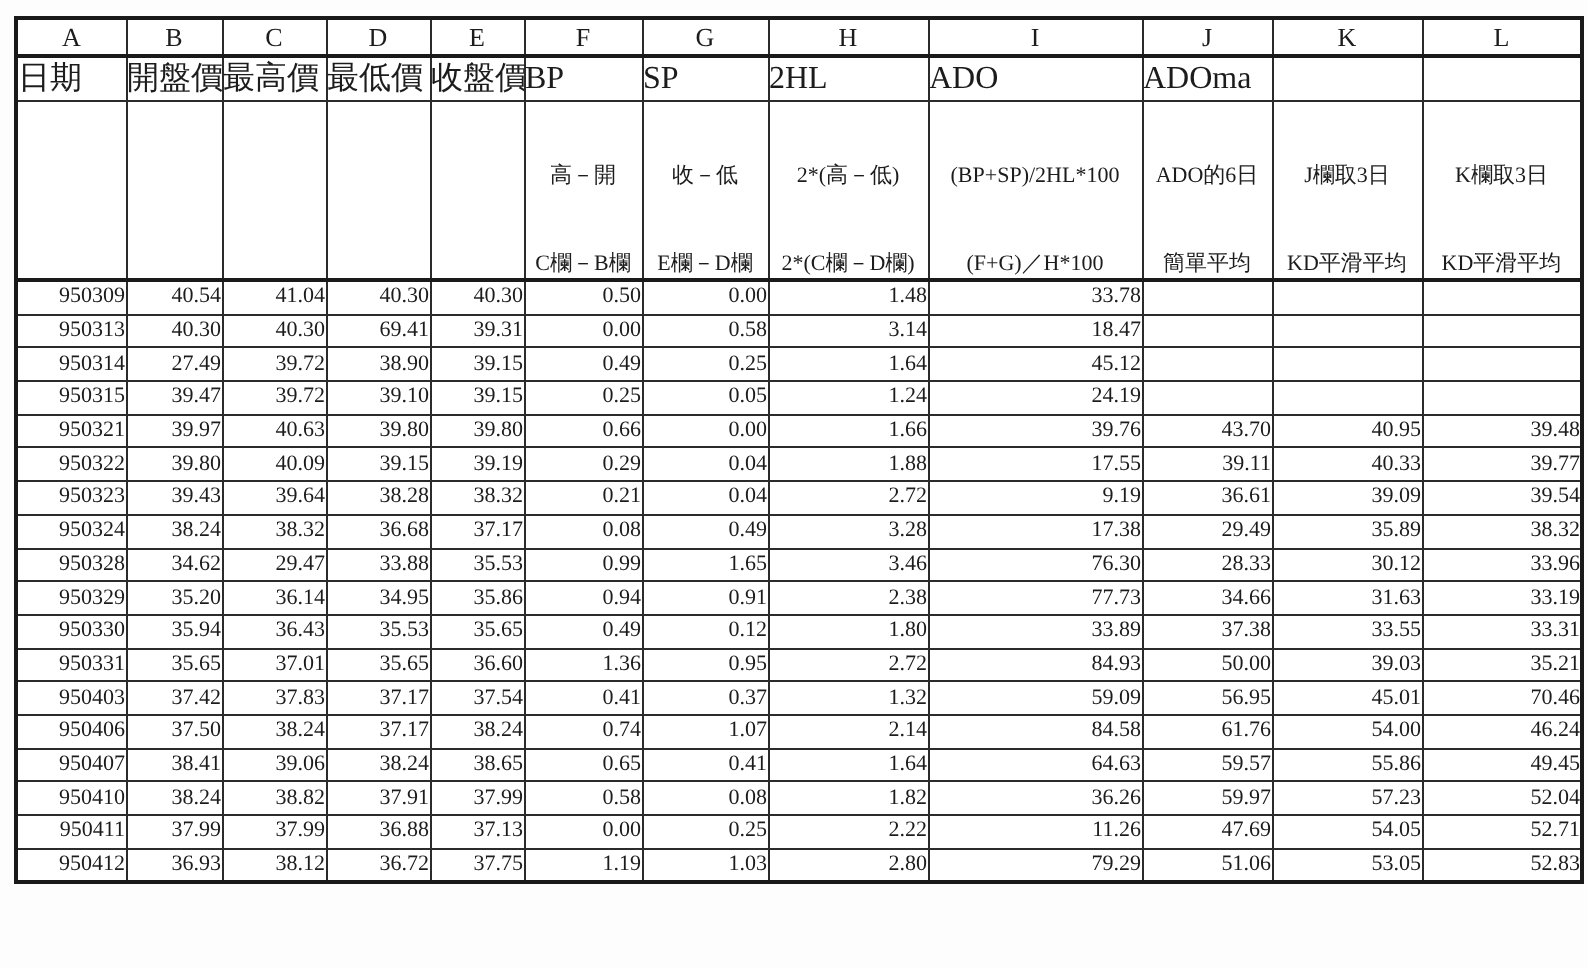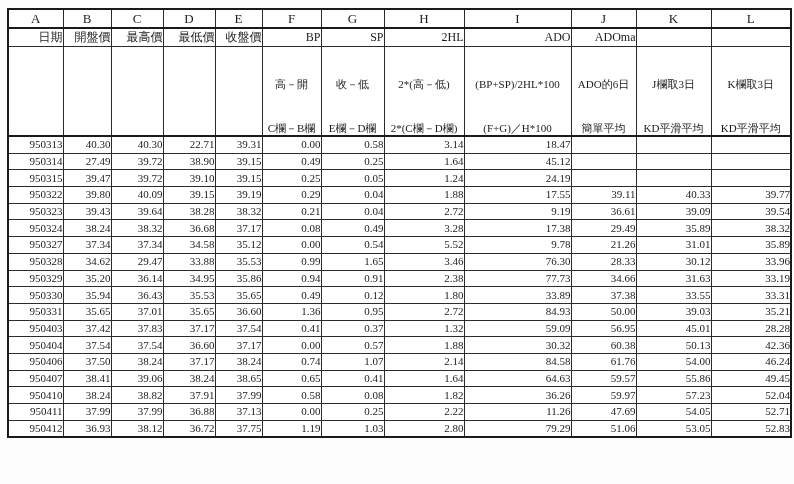--- a/index.html
+++ b/index.html
@@ -34,23 +34,23 @@
   }
   tr.letters-row th {
     height: 17px;
     font-size: 13px;
     font-weight: normal;
     text-align: center;
     border-bottom: 2px solid #1a1a1a;
   }
   tr.names-row th {
     height: 14px;
-    font-size: 12px;
+    font-size: 16px;
     font-weight: normal;
-    text-align: right;
+    text-align: left;
   }
   tr.desc-row th {
     height: 32px;
     font-size: 11px;
     font-weight: normal;
     text-align: center;
     vertical-align: middle;
     border-bottom: 2px solid #1a1a1a;
   }
   tr.desc-row .desc-line {
@@ -160,24 +160,38 @@
           <div class="desc-line">KD平滑平均</div>
         </th>
         <th>
           <div class="desc-line">K欄取3日</div>
           <div class="desc-line">KD平滑平均</div>
         </th>
       </tr>
     </thead>
     <tbody>
         <tr>
+          <td>950309</td>
+          <td>40.54</td>
+          <td>41.04</td>
+          <td>40.30</td>
+          <td>40.30</td>
+          <td>0.50</td>
+          <td>0.00</td>
+          <td>1.48</td>
+          <td>33.78</td>
+          <td></td>
+          <td></td>
+          <td></td>
+        </tr>
+        <tr>
           <td>950313</td>
           <td>40.30</td>
           <td>40.30</td>
-          <td>22.71</td>
+          <td>69.41</td>
           <td>39.31</td>
           <td>0.00</td>
           <td>0.58</td>
           <td>3.14</td>
           <td>18.47</td>
           <td></td>
           <td></td>
           <td></td>
         </tr>
         <tr>
@@ -200,20 +214,34 @@
           <td>39.72</td>
           <td>39.10</td>
           <td>39.15</td>
           <td>0.25</td>
           <td>0.05</td>
           <td>1.24</td>
           <td>24.19</td>
           <td></td>
           <td></td>
           <td></td>
+        </tr>
+        <tr>
+          <td>950321</td>
+          <td>39.97</td>
+          <td>40.63</td>
+          <td>39.80</td>
+          <td>39.80</td>
+          <td>0.66</td>
+          <td>0.00</td>
+          <td>1.66</td>
+          <td>39.76</td>
+          <td>43.70</td>
+          <td>40.95</td>
+          <td>39.48</td>
         </tr>
         <tr>
           <td>950322</td>
           <td>39.80</td>
           <td>40.09</td>
           <td>39.15</td>
           <td>39.19</td>
           <td>0.29</td>
           <td>0.04</td>
           <td>1.88</td>
@@ -244,34 +272,20 @@
           <td>37.17</td>
           <td>0.08</td>
           <td>0.49</td>
           <td>3.28</td>
           <td>17.38</td>
           <td>29.49</td>
           <td>35.89</td>
           <td>38.32</td>
         </tr>
         <tr>
-          <td>950327</td>
-          <td>37.34</td>
-          <td>37.34</td>
-          <td>34.58</td>
-          <td>35.12</td>
-          <td>0.00</td>
-          <td>0.54</td>
-          <td>5.52</td>
-          <td>9.78</td>
-          <td>21.26</td>
-          <td>31.01</td>
-          <td>35.89</td>
-        </tr>
-        <tr>
           <td>950328</td>
           <td>34.62</td>
           <td>29.47</td>
           <td>33.88</td>
           <td>35.53</td>
           <td>0.99</td>
           <td>1.65</td>
           <td>3.46</td>
           <td>76.30</td>
           <td>28.33</td>
@@ -325,35 +339,21 @@
           <td>37.42</td>
           <td>37.83</td>
           <td>37.17</td>
           <td>37.54</td>
           <td>0.41</td>
           <td>0.37</td>
           <td>1.32</td>
           <td>59.09</td>
           <td>56.95</td>
           <td>45.01</td>
-          <td>28.28</td>
-        </tr>
-        <tr>
-          <td>950404</td>
-          <td>37.54</td>
-          <td>37.54</td>
-          <td>36.60</td>
-          <td>37.17</td>
-          <td>0.00</td>
-          <td>0.57</td>
-          <td>1.88</td>
-          <td>30.32</td>
-          <td>60.38</td>
-          <td>50.13</td>
-          <td>42.36</td>
+          <td>70.46</td>
         </tr>
         <tr>
           <td>950406</td>
           <td>37.50</td>
           <td>38.24</td>
           <td>37.17</td>
           <td>38.24</td>
           <td>0.74</td>
           <td>1.07</td>
           <td>2.14</td>

